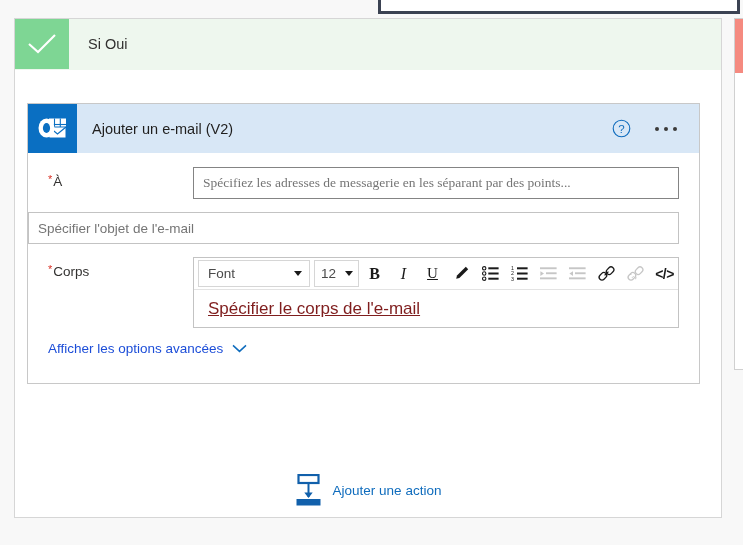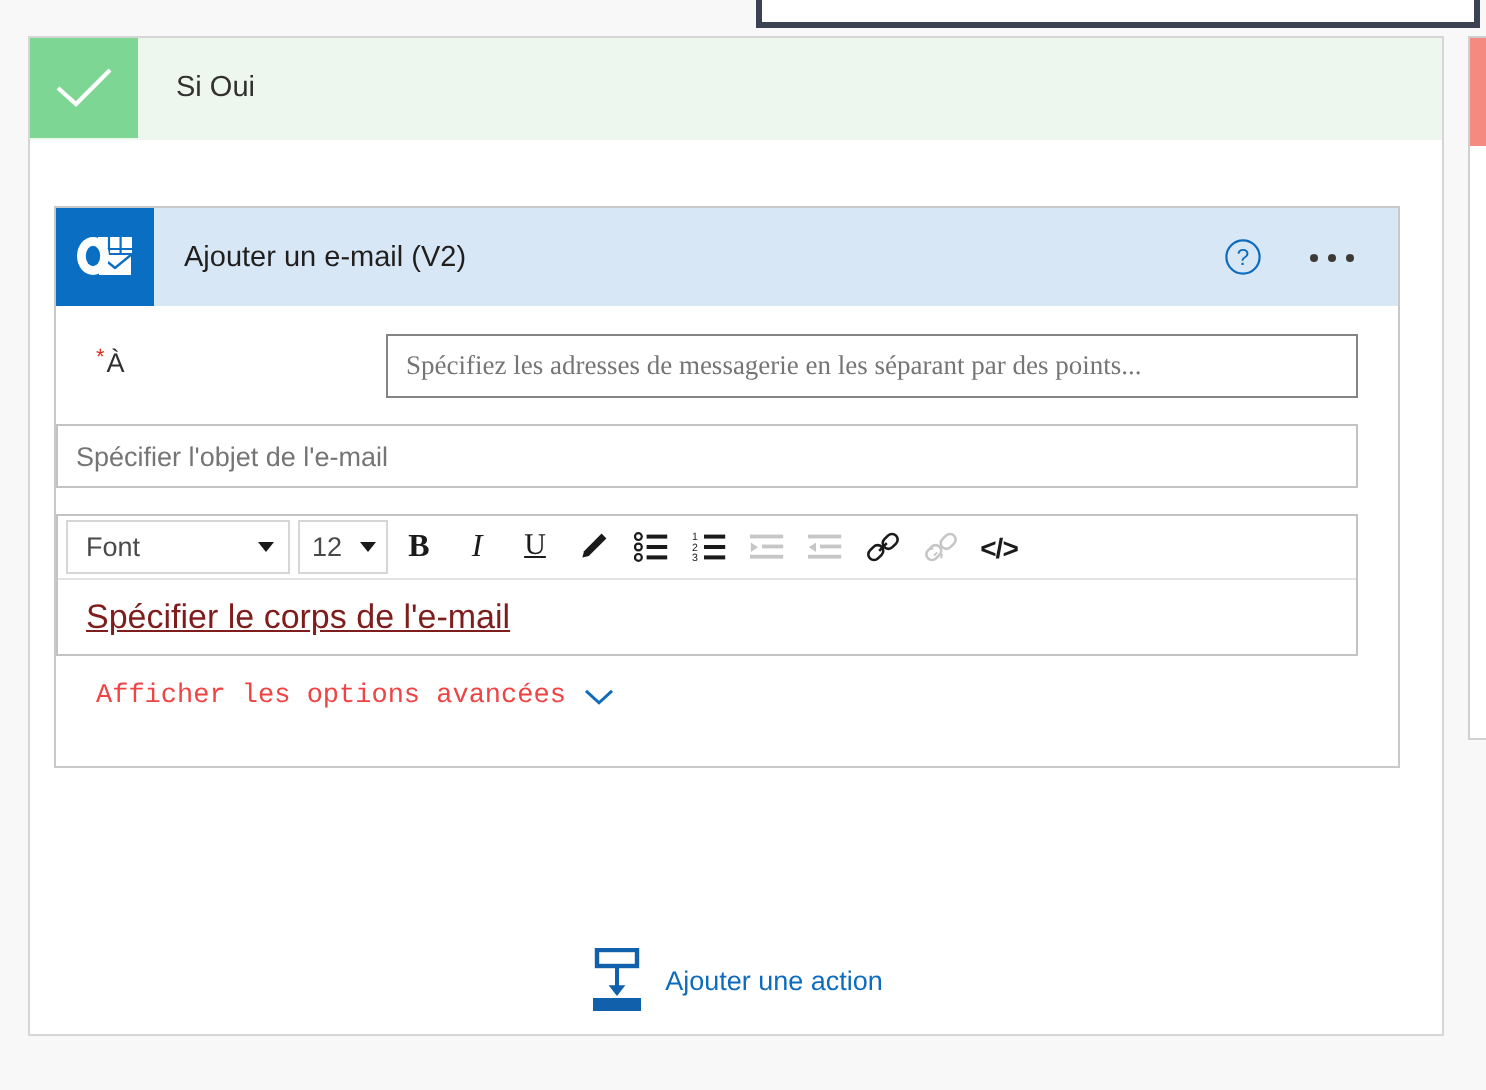--- a/index.html
+++ b/index.html
@@ -260,22 +260,21 @@
   .adv-link {
     display: flex;
     align-items: center;
     gap: 9px;
     padding-left: 20px;
     margin-top: 10px;
     cursor: pointer;
   }
   .adv-link-text {
     font-size: 13.5px;
-    color: #ef4444;
-    font-family: Liberation Mono, monospace;
+    color: #1d4ed8;
   }
 
   
   .add-action {
     position: absolute;
     left: 0;
     top: 455px;
     width: 100%;
     display: flex;
     align-items: center;
@@ -351,20 +350,23 @@
         </div>
       </div>
 
       <div class="form-row">
         <div class="field-control">
           <input class="txt-input" type="text" readonly="" placeholder="Spécifier l'objet de l'e-mail" style="">
         </div>
       </div>
 
       <div class="form-row">
+        <div class="field-label">
+          <span class="req-star">*</span><span>Corps</span>
+        </div>
         <div class="field-control">
           <div class="rte">
 
             <div class="rte-toolbar">
 
               <div class="rte-font-select">
                 <span>Font</span>
                 <span class="caret"></span>
               </div>
 

